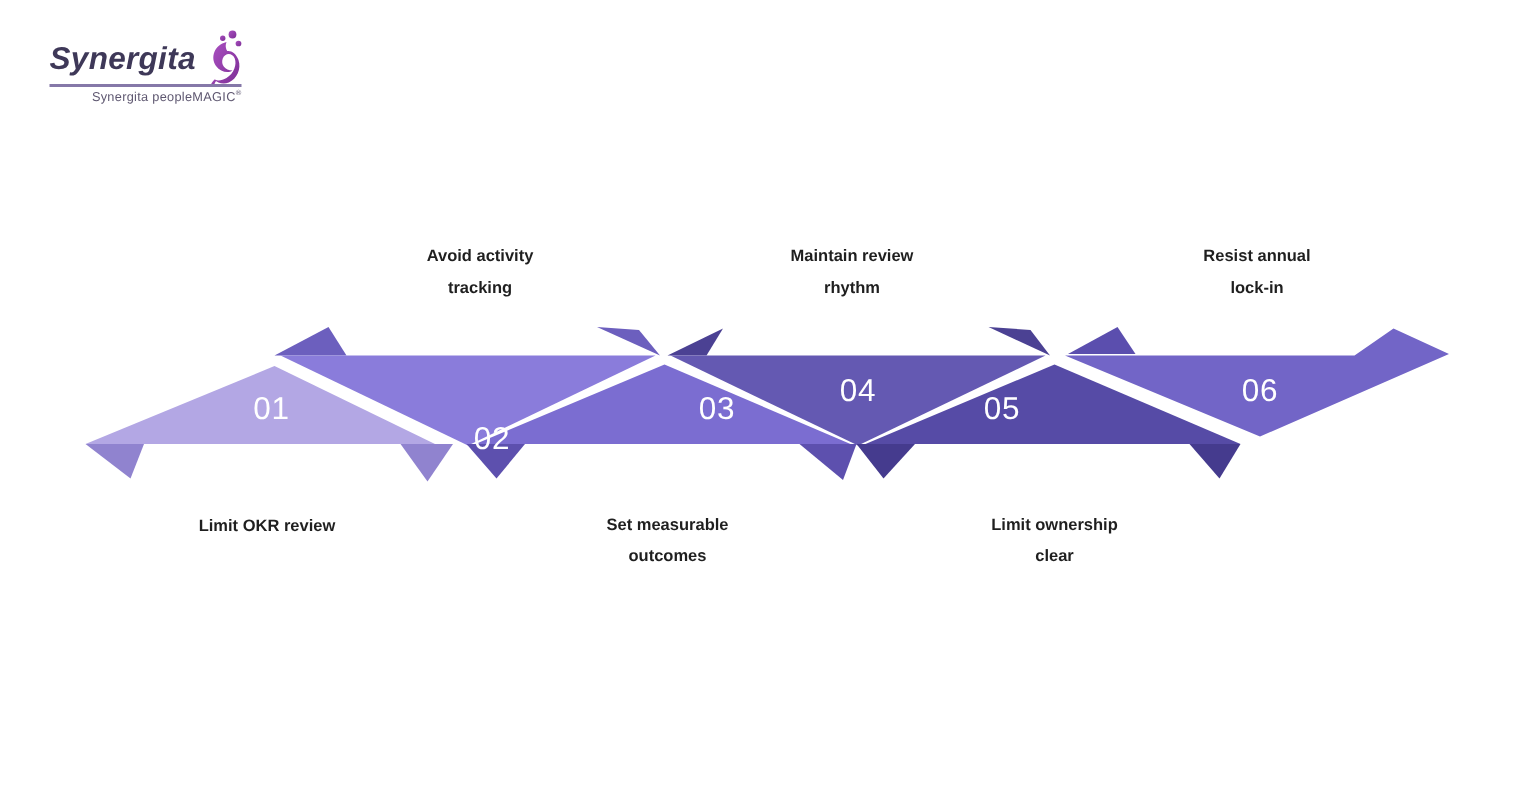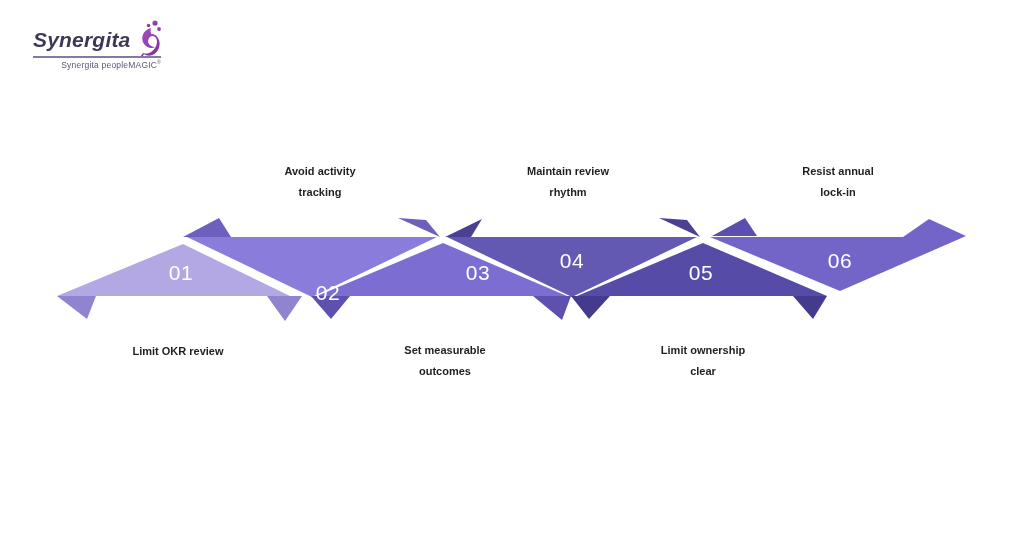--- a/index.html
+++ b/index.html
@@ -84,21 +84,21 @@
     <g>
       <polygon points="712,236 745,218 757,236" fill="#5b4eae"></polygon>
       <polygon points="710,237 903,237 929,219 966,236 840,291" fill="#7265c7"></polygon>
     </g>
   </svg>
 
   <div class="num" style="left:181px;top:273px;">01</div>
   <div class="num" style="left:328px;top:262px;margin-top:31px;">02</div>
   <div class="num" style="left:462px;top:273px;margin-left:16px;">03</div>
   <div class="num" style="left:572px;top:261px;">04</div>
-  <div class="num" style="left:701px;top:273px;text-align:right;">05</div>
+  <div class="num" style="left:668px;top:273px;text-align:right;">05</div>
   <div class="num" style="left:840px;top:261px;">06</div>
 
   <div class="lbl" style="left:178px;top:341px;">Limit OKR review</div>
   <div class="lbl" style="left:320px;top:161px;">Avoid activity
 tracking</div>
   <div class="lbl" style="left:445px;top:340px;">Set measurable
 outcomes</div>
   <div class="lbl" style="left:568px;top:161px;">Maintain review
 rhythm</div>
   <div class="lbl" style="left:703px;top:340px;">Limit ownership

